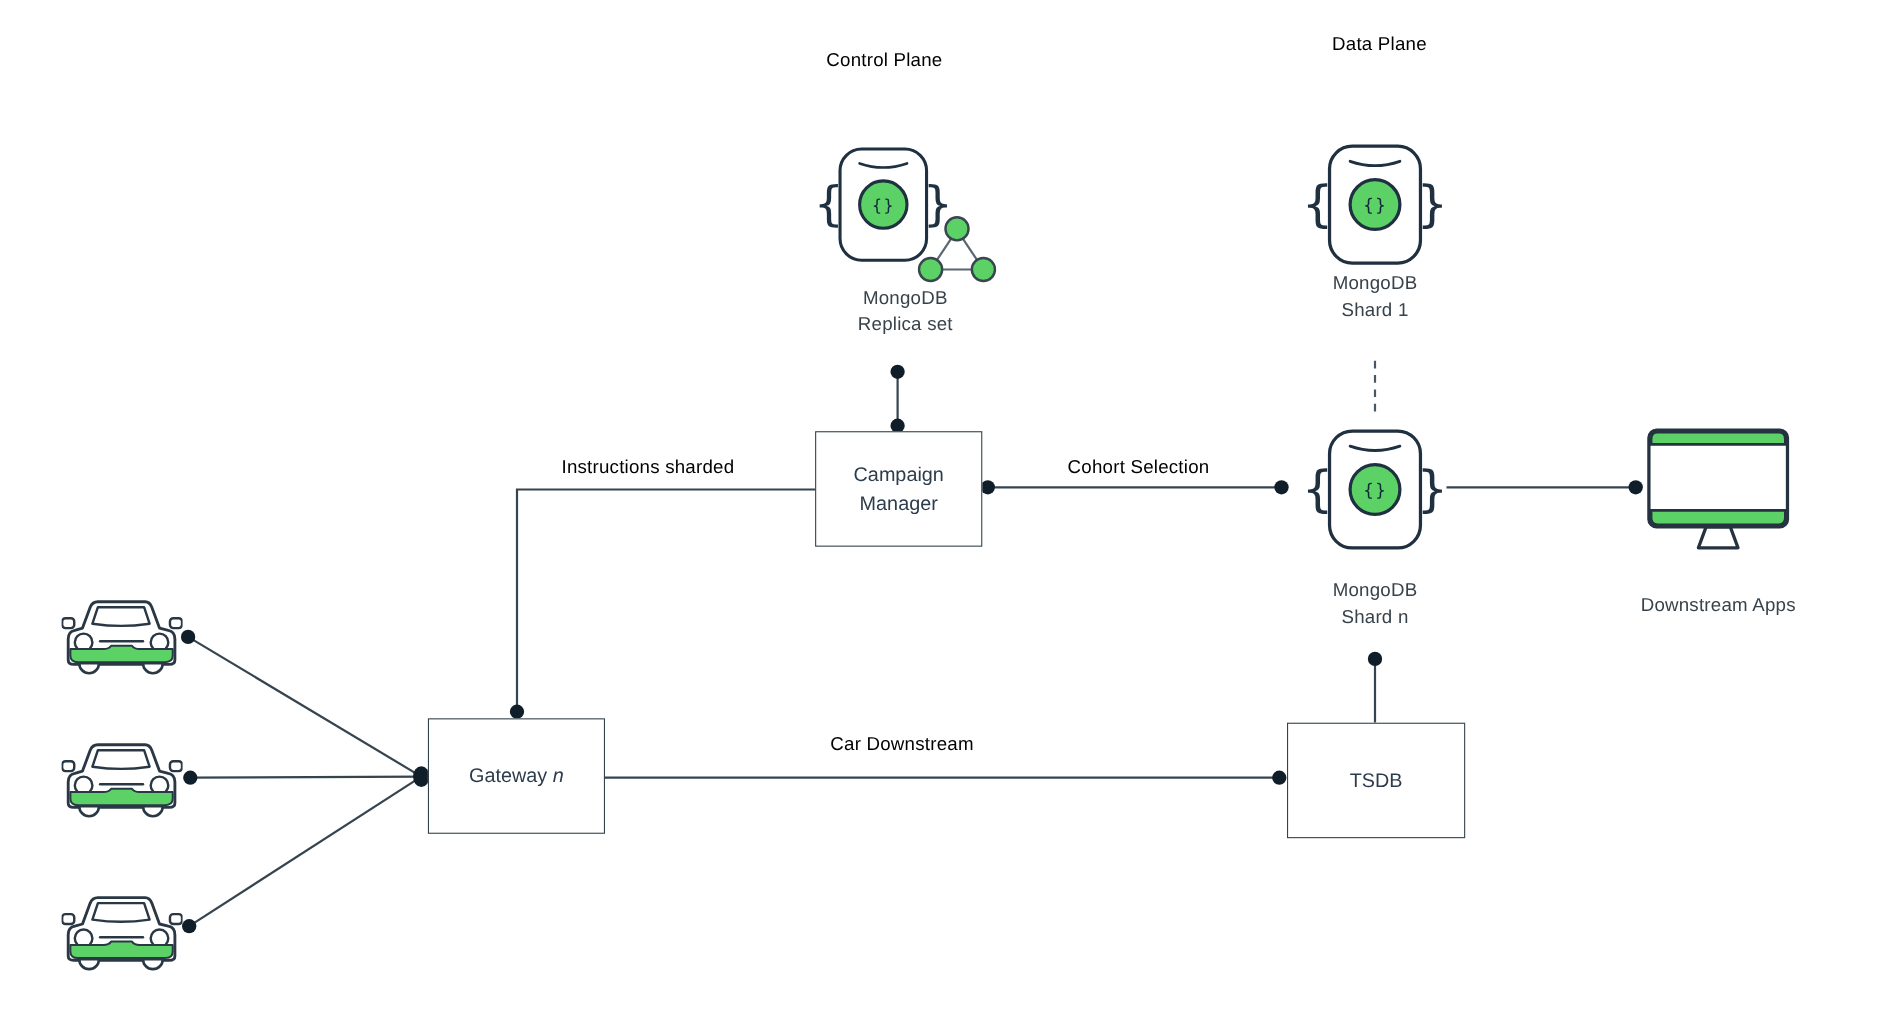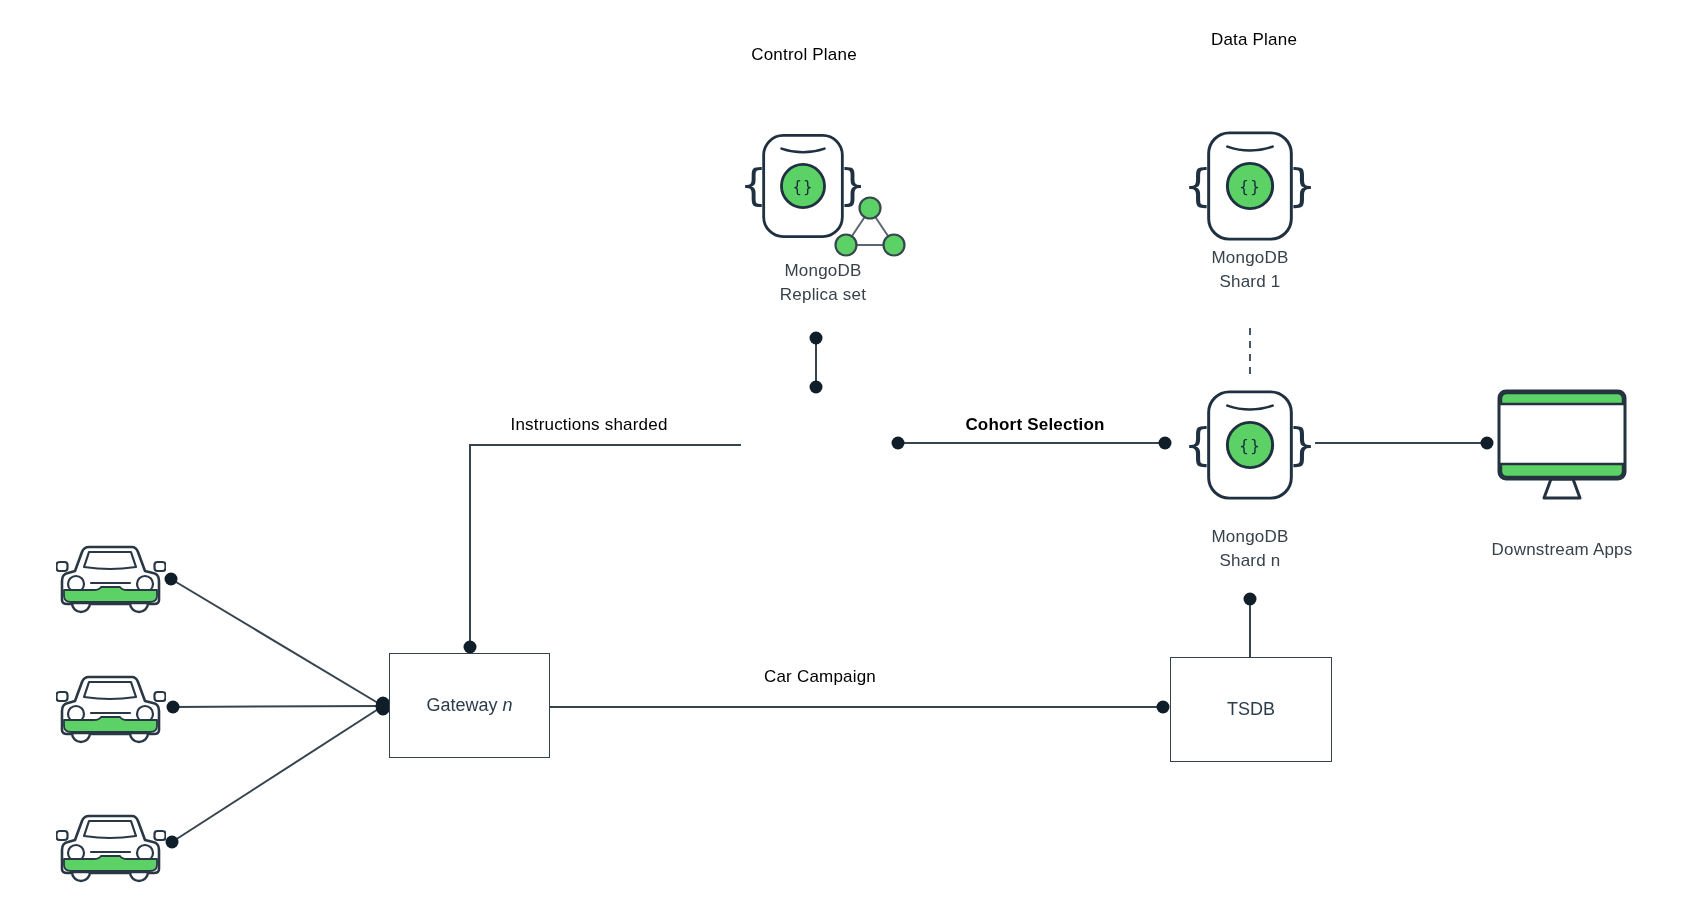--- a/index.html
+++ b/index.html
@@ -13,21 +13,21 @@
   .lbl.navy{color:#37424b;}
   #lbl-control-plane{left:804px;top:42px;}
   #lbl-data-plane{left:1254px;top:27px;}
   #lbl-campaign-metadata{left:594px;top:150px;line-height:27px;}
   #lbl-vehicle-data{left:1441px;top:147px;line-height:27px;}
   #lbl-replica{left:823px;top:259px;line-height:24px;}
   #lbl-shard1{left:1250px;top:246px;line-height:24px;}
   #lbl-shardn{left:1250px;top:525px;line-height:24px;}
   #lbl-downstream{left:1562px;top:537px;}
   #lbl-instructions{left:589px;top:412px;}
-  #lbl-cohort{left:1035px;top:412px;font-weight:bold;}
+  #lbl-cohort{left:1035px;top:412px;}
   #lbl-telemetry{left:820px;top:664px;}
   
   .node-box{position:absolute;box-sizing:border-box;background:#fff;border:1.6px solid #33434e;
             display:flex;align-items:center;justify-content:center;text-align:center;
             font-size:18px;color:#2c3c4c;line-height:1.45;white-space:pre-line;z-index:3;}
   #box-campaign{left:741px;top:392px;width:152px;height:105px;}
   #box-gateway{left:389px;top:653px;width:161px;height:105px;}
   #box-tsdb{left:1170px;top:657px;width:162px;height:105px;}
   .it{font-style:italic;margin-left:5px;}
   .icon{position:absolute;z-index:2;}
@@ -73,22 +73,26 @@
   <div class="lbl navy" id="lbl-replica">MongoDB
 Replica set</div>
   <div class="lbl navy" id="lbl-shard1">MongoDB
 Shard 1</div>
   <div class="lbl navy" id="lbl-shardn">MongoDB
 Shard n</div>
   <div class="lbl navy" id="lbl-downstream">Downstream Apps</div>
 
   <div class="lbl" id="lbl-instructions">Instructions sharded</div>
   <div class="lbl" id="lbl-cohort">Cohort Selection</div>
-  <div class="lbl" id="lbl-telemetry">Car Campaign</div>
+  <div class="lbl" id="lbl-telemetry">Car Downstream</div>
 
+  <div class="node-box" id="box-campaign">
+    <span>Campaign
+Manager</span>
+  </div>
   <div class="node-box" id="box-tsdb">
     <span>TSDB</span>
   </div>
   <div class="node-box" id="box-gateway">
     <span><span>Gateway</span><span class="it">n</span></span>
   </div>
 
   <svg class="icon" style="left:744px;top:130px;" width="118" height="112" viewBox="0 0 126 114">
     <rect x="21" y="3" width="84" height="108" rx="21" fill="#fff" stroke="#1f3040" stroke-width="3"></rect>
     <path d="M40 17 Q63 25 86 17" fill="none" stroke="#1f3040" stroke-width="2.6" stroke-linecap="round"></path>

